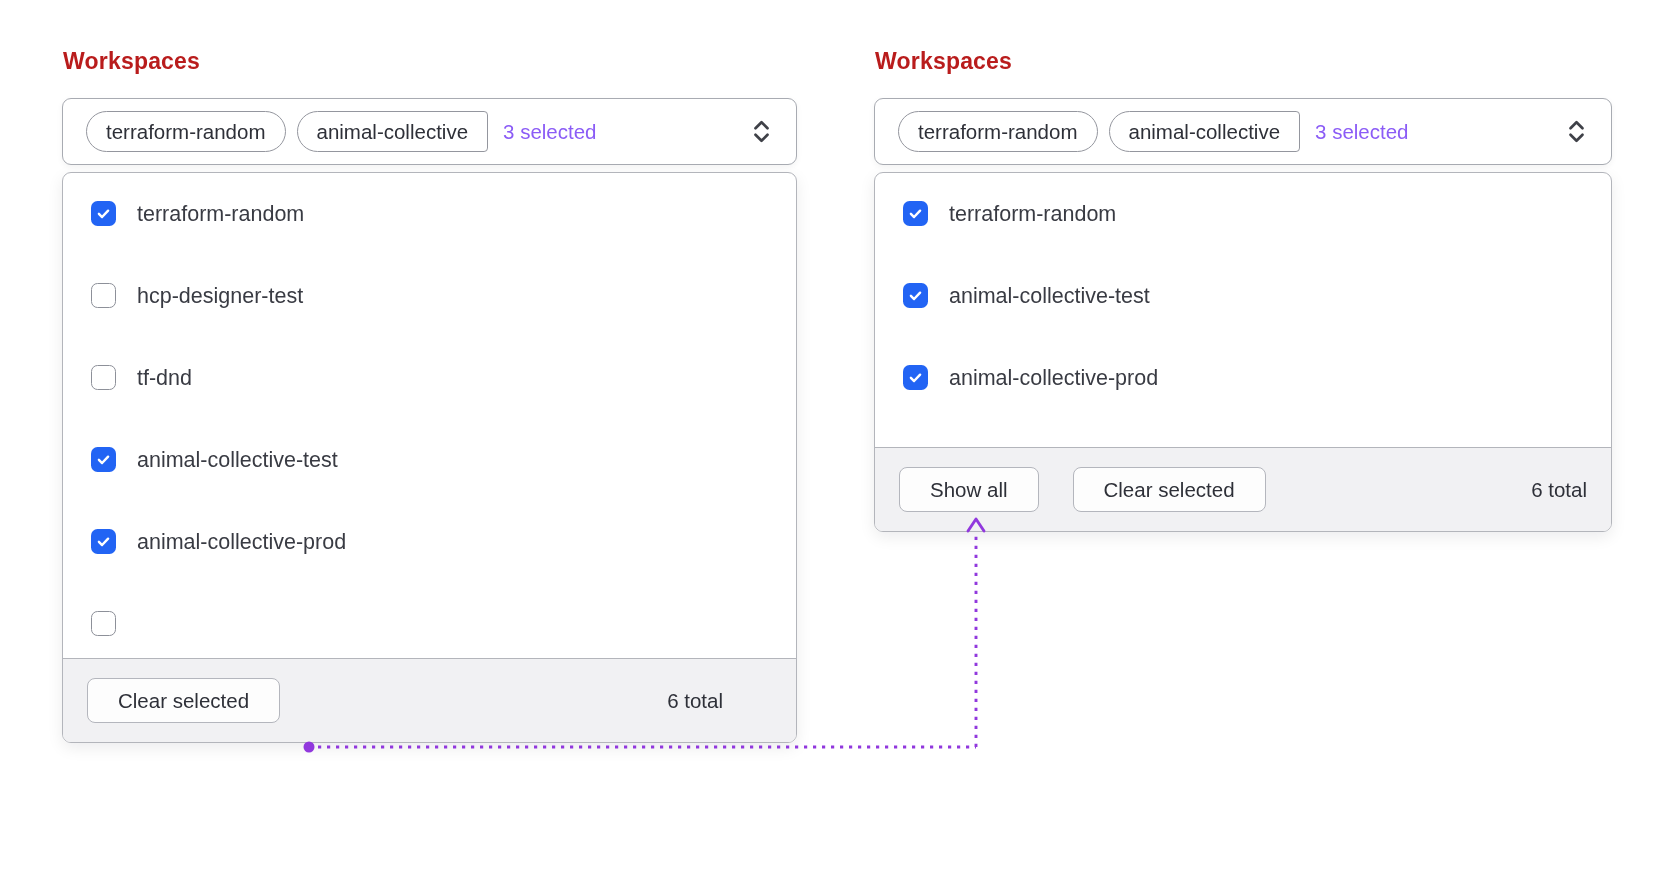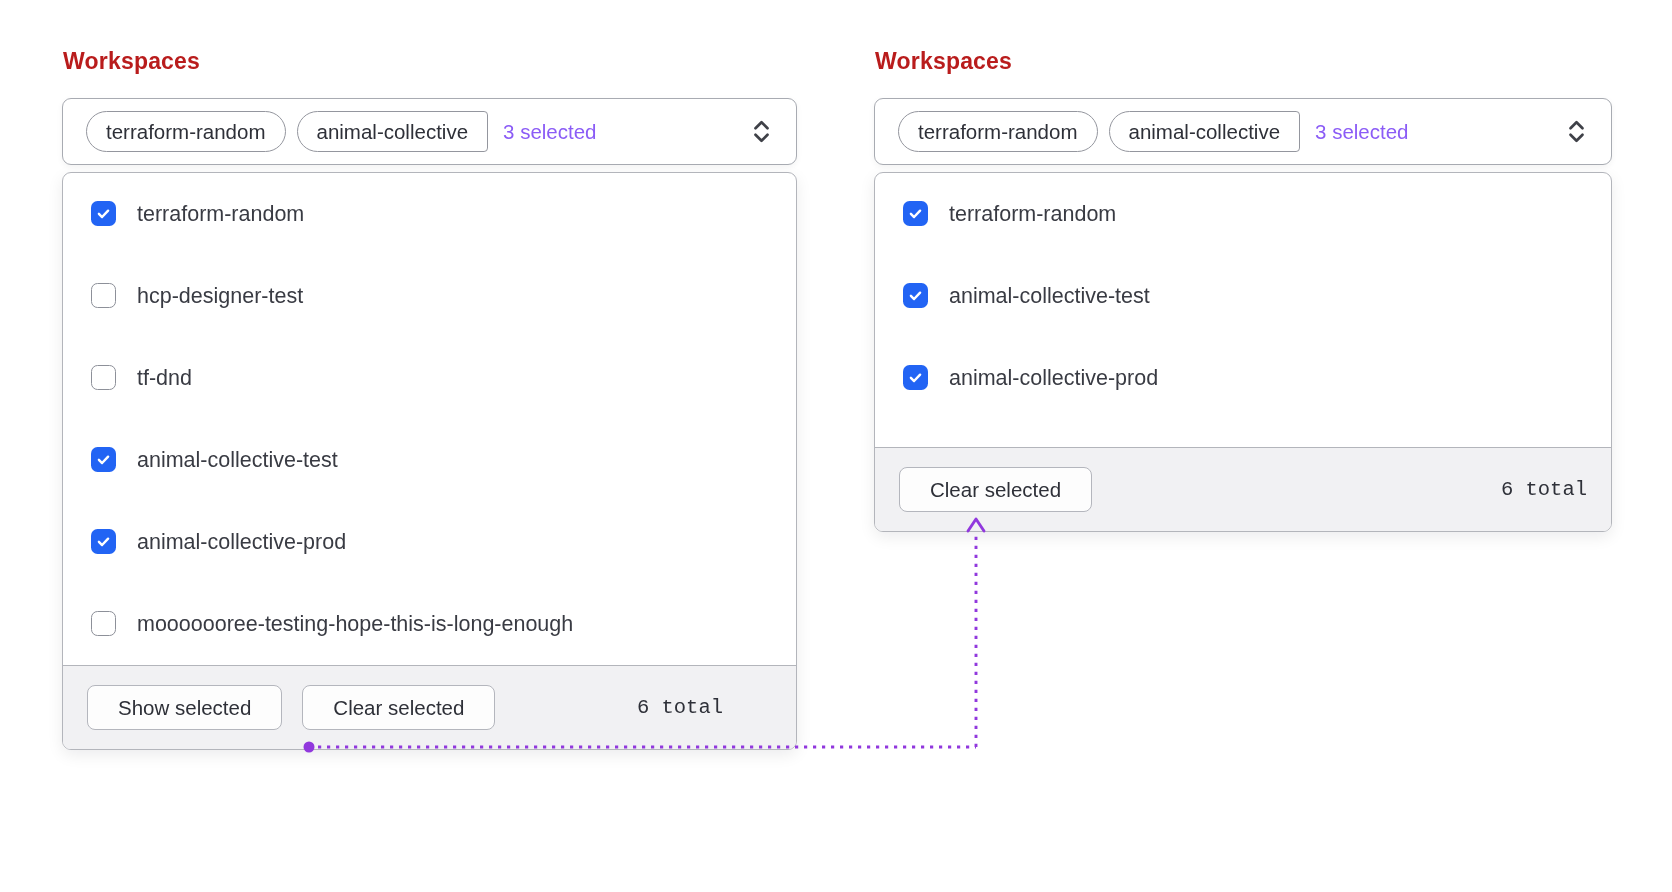--- a/index.html
+++ b/index.html
@@ -51,22 +51,22 @@
     margin-top:auto;border-top:1.5px solid #b3b5bb;background:#f1f1f3;
     border-radius:0 0 7.5px 7.5px;display:flex;align-items:center;
     padding:19px 24px;
   }
   .btn{
     height:45px;padding:0 30px;box-sizing:border-box;
     background:#fdfdfd;border:1.4px solid #b4b6bd;border-radius:8px;
     font-family:inherit;font-size:20.5px;color:#2e3038;
     display:flex;align-items:center;white-space:nowrap;cursor:pointer;
   }
-  .btn + .btn{margin-left:20px;}
-  .footer-total{margin-left:auto;font-size:20.5px;color:#2e3038;white-space:nowrap;font-family:Liberation Mono, monospace;}
+  .btn + .btn{margin-left:34px;}
+  .footer-total{margin-left:auto;font-size:20.5px;color:#2e3038;white-space:nowrap;}
   #panel-left .footer-total{margin-right:49px;}
   #annotation{
     position:absolute;left:0;top:0;width:1672px;height:892px;
     pointer-events:none;z-index:20;
   }
 </style>
 </head>
 <body>
 
 <div class="panel" id="panel-left">
@@ -141,28 +141,26 @@
             <span>animal-collective-prod</span>
             <span></span>
           </span>
       </div>
 
       <div class="row" data-checked="false">
         <span class="row-check">
           
         </span>
         <span class="row-label">
-            <span>mooooooree-testing-hope-this-is-long-enough</span>
           </span>
       </div>
 
     </div>
 
     <div class="card-footer">
-      <button class="btn">Show selected</button>
       <button class="btn">Clear selected</button>
       <span class="footer-total">6 total</span>
     </div>
   </div>
 </div>
 
 <div class="panel" id="panel-right">
   <div class="panel-title">Workspaces</div>
 
   <div class="selectbox">
@@ -209,20 +207,21 @@
             </svg>
         </span>
         <span class="row-label">
             <span>animal-collective-prod</span>
           </span>
       </div>
 
     </div>
 
     <div class="card-footer">
+      <button class="btn">Show all</button>
       <button class="btn">Clear selected</button>
       <span class="footer-total">6 total</span>
     </div>
   </div>
 </div>
 
 <svg id="annotation" viewBox="0 0 1672 892">
   <circle cx="309" cy="747" r="5.5" fill="#9138dd"></circle>
   <line x1="318" y1="747" x2="976" y2="747" stroke="#9138dd" stroke-width="2.9" stroke-dasharray="3.2 5.8"></line>
   <line x1="976" y1="747" x2="976" y2="532" stroke="#9138dd" stroke-width="2.9" stroke-dasharray="3.2 5.8"></line>

